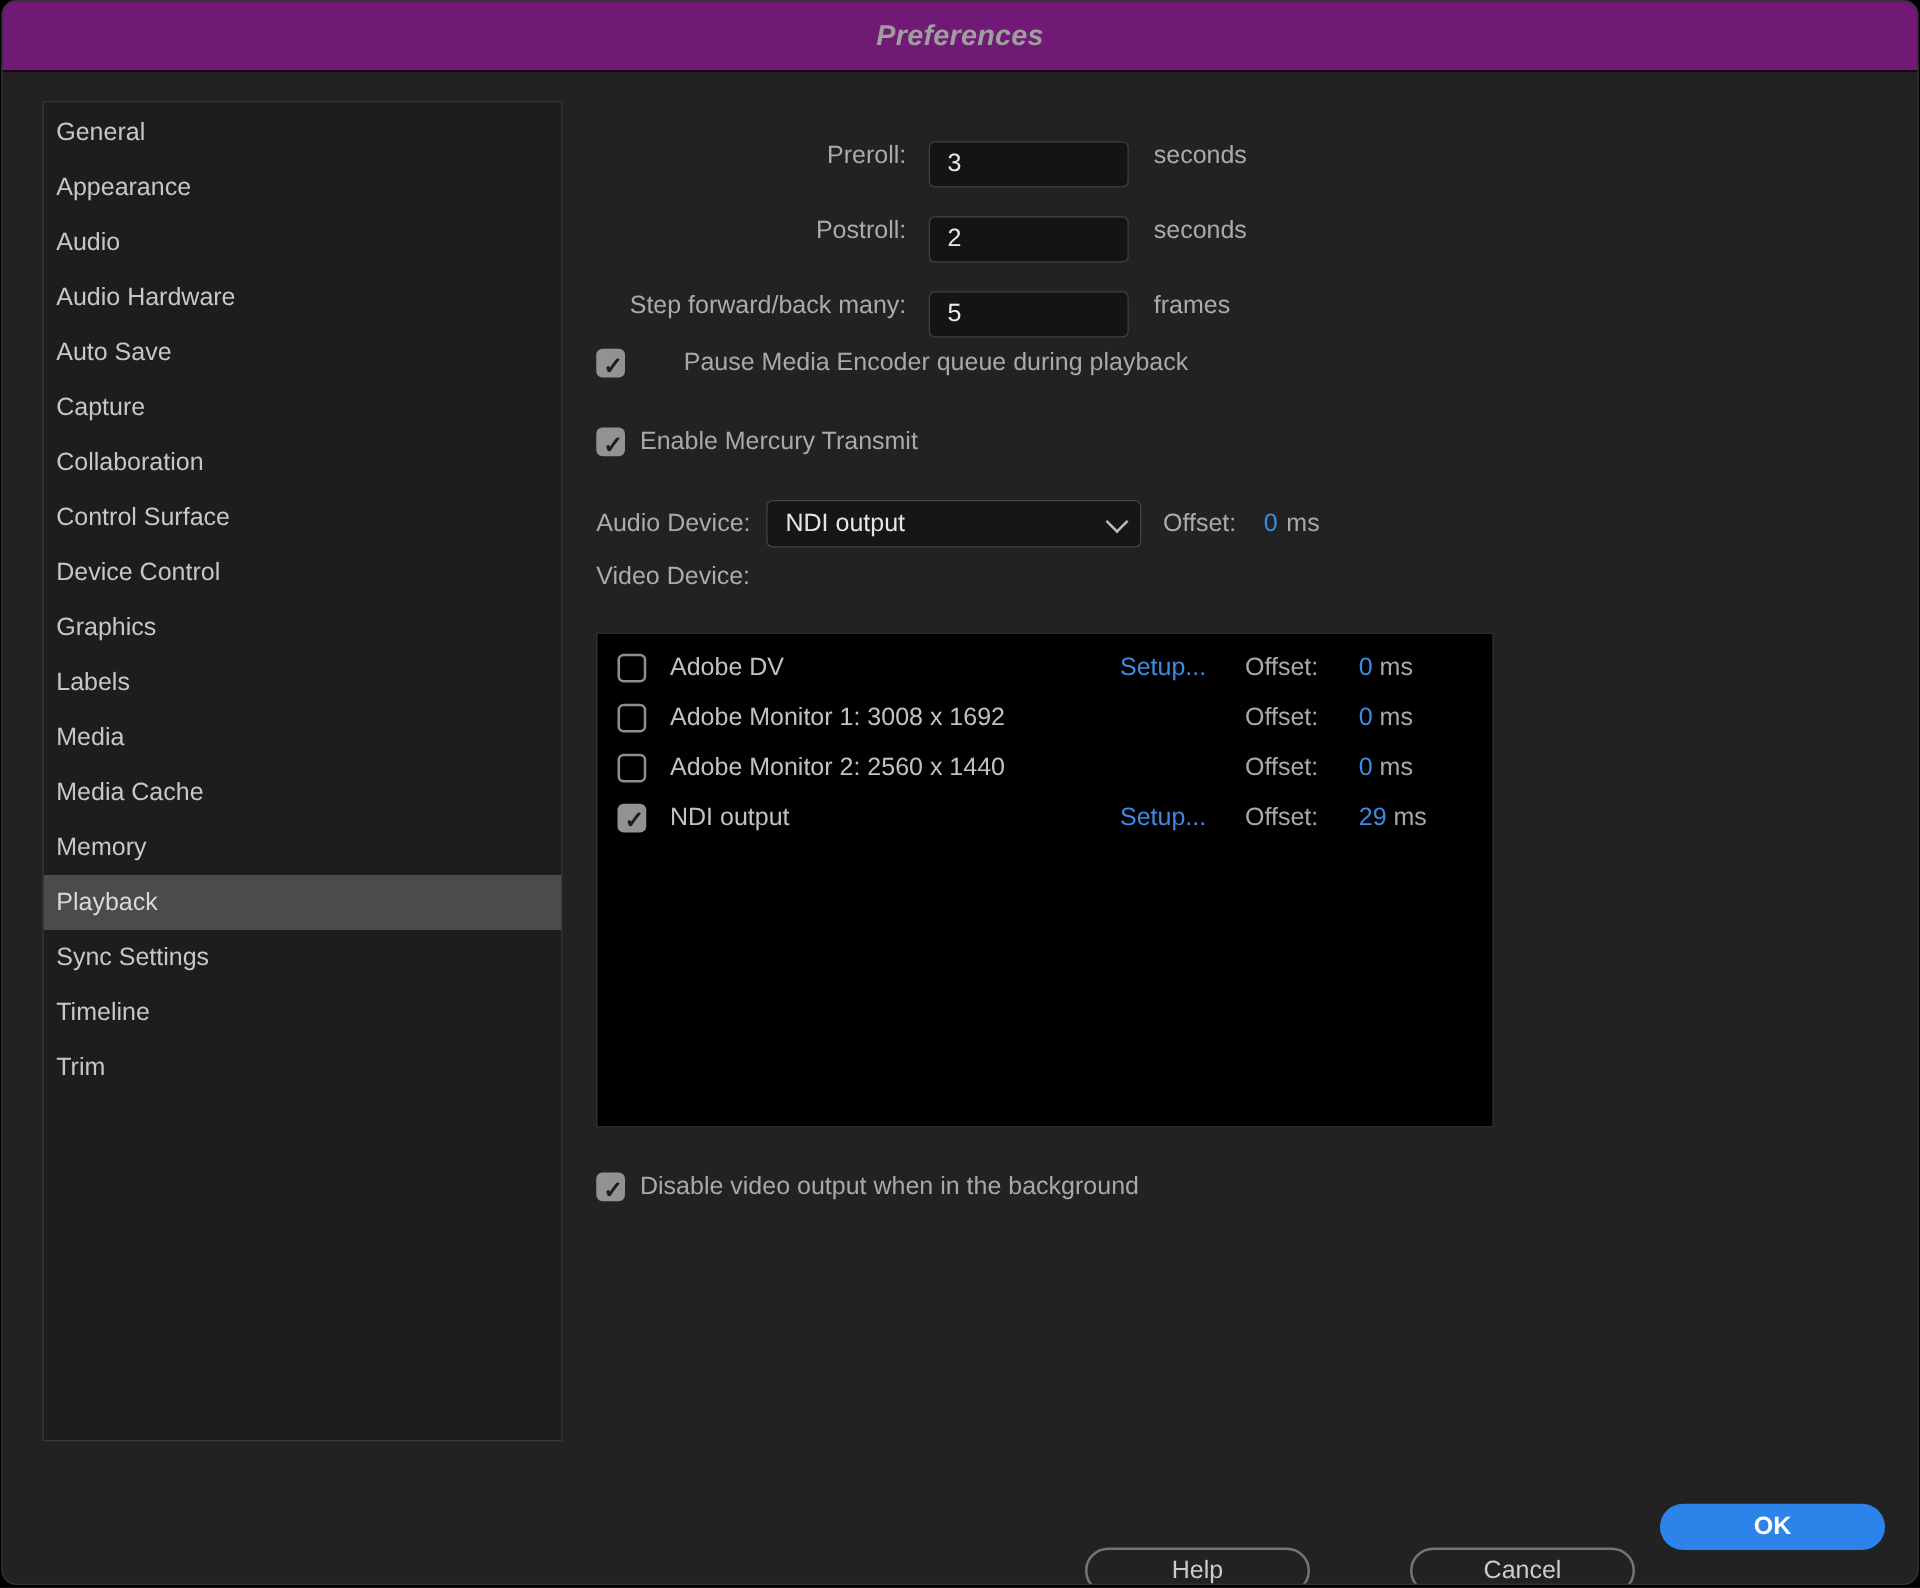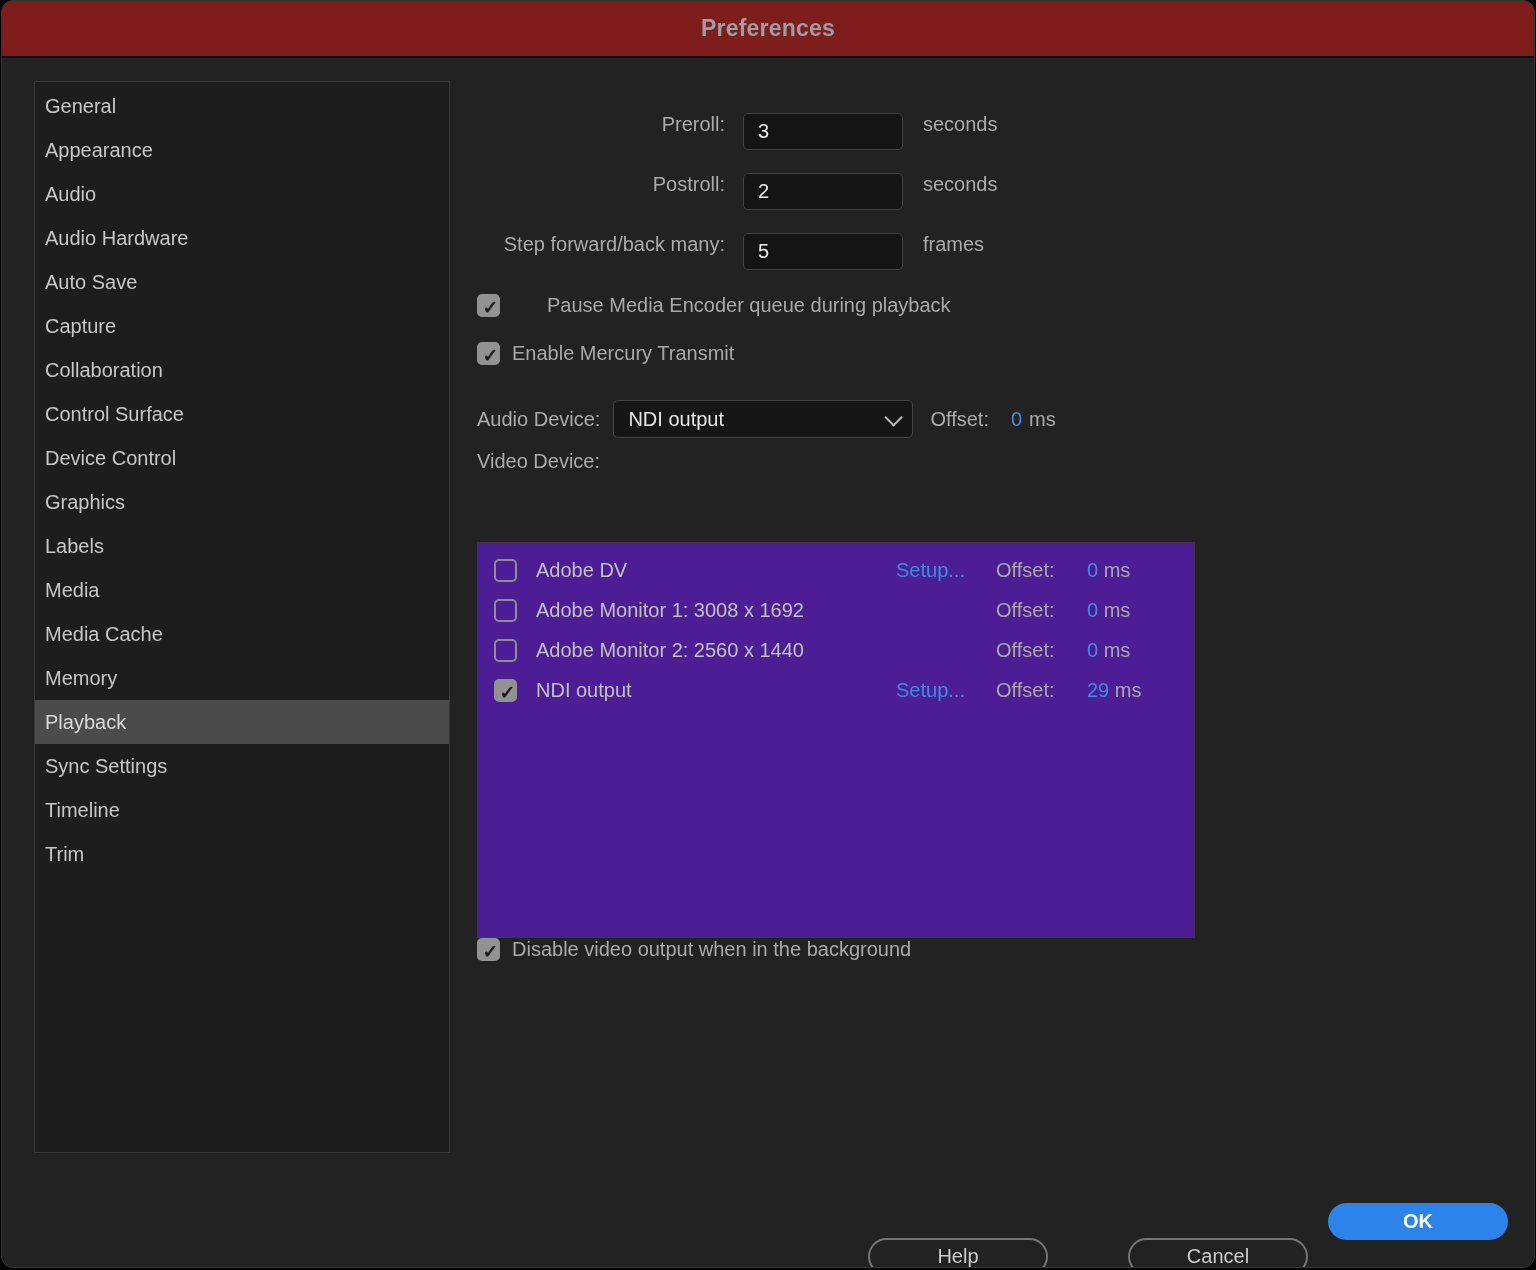--- a/index.html
+++ b/index.html
@@ -5,22 +5,22 @@
   html,body{margin:0;padding:0;background:#000;}
   body{font-family:"Liberation Sans", sans-serif; -webkit-font-smoothing:antialiased;}
   .dialog{
     position:relative; width:1534px; height:1268px; margin:0 auto;
     background:#222222; border:1px solid #353535; border-radius:12px;
     overflow:hidden; box-sizing:border-box;
   }
   
   .titlebar{
     position:absolute; left:0; top:0; right:0; height:55px;
-    background:#7f1d1d; border-bottom:2px solid #0c0c0c;
-    display:flex; align-items:center; justify-content:center;
+    background:#701a75; border-bottom:2px solid #0c0c0c;
+    display:flex; align-items:center; justify-content:center;font-style:italic;
   }
   .titlebar .title{ color:#9e9e9e; font-size:23px; font-weight:bold; letter-spacing:.2px;}
   
   .sidebar{
     position:absolute; left:32px; top:80px; width:416px; height:1072px;
     background:#1d1d1e; border:1px solid #393939; box-sizing:border-box;
     padding-top:2px;
   }
   .sidebar-item{
     height:44px; display:flex; align-items:center; padding-left:10px;
@@ -59,22 +59,22 @@
     display:flex; align-items:center; padding:0 14px; cursor:pointer;
   }
   .select .sel-text{ color:#e6e6e6; font-size:20px; flex:1;}
   .chev{ width:11px; height:11px; border-right:2px solid #bdbdbd; border-bottom:2px solid #bdbdbd;
     transform:rotate(45deg) translateY(-3px);}
   .blue{ color:#3e8be4;}
   .gray-ms{ color:#a9a9a9;}
   
   .video-label{ position:absolute; left:475px; top:449px;}
   .video-box{
-    position:absolute; left:475px; top:541px; width:718px; height:396px;
-    background:#4c1d95; border:1px solid #3a3a3a; box-sizing:border-box;
+    position:absolute; left:475px; top:505px; width:718px; height:396px;
+    background:#000000; border:1px solid #3a3a3a; box-sizing:border-box;
     padding-top:7px;
   }
   .device-row{
     height:40px; display:grid; align-items:center;
     grid-template-columns:42px 360px 100px 91px auto;
     padding-left:16px; font-size:20px;
   }
   .device-row .dname{ color:#c2c2c2;}
   .device-row .setup{ font-size:20px; cursor:pointer;}
   .device-row .offl{ color:#a9a9a9;}
@@ -164,21 +164,21 @@
     <input class="num-input" value="2" style="">
     <div class="unit label">seconds</div>
   </div>
 
   <div class="row-num" style="top:232px;">
     <div class="lbl label">Step forward/back many:</div>
     <input class="num-input" value="5" style="">
     <div class="unit label">frames</div>
   </div>
 
-  <div class="check-row" style="top:293px;gap:47px;">
+  <div class="check-row" style="top:278px;gap:47px;">
     <span class="checkbox on"></span>
     <span class="cl">Pause Media Encoder queue during playback</span>
   </div>
 
   <div class="check-row" style="top:341px;">
     <span class="checkbox on"></span>
     <span class="cl">Enable Mercury Transmit</span>
   </div>
 
   <div class="audio-row">

